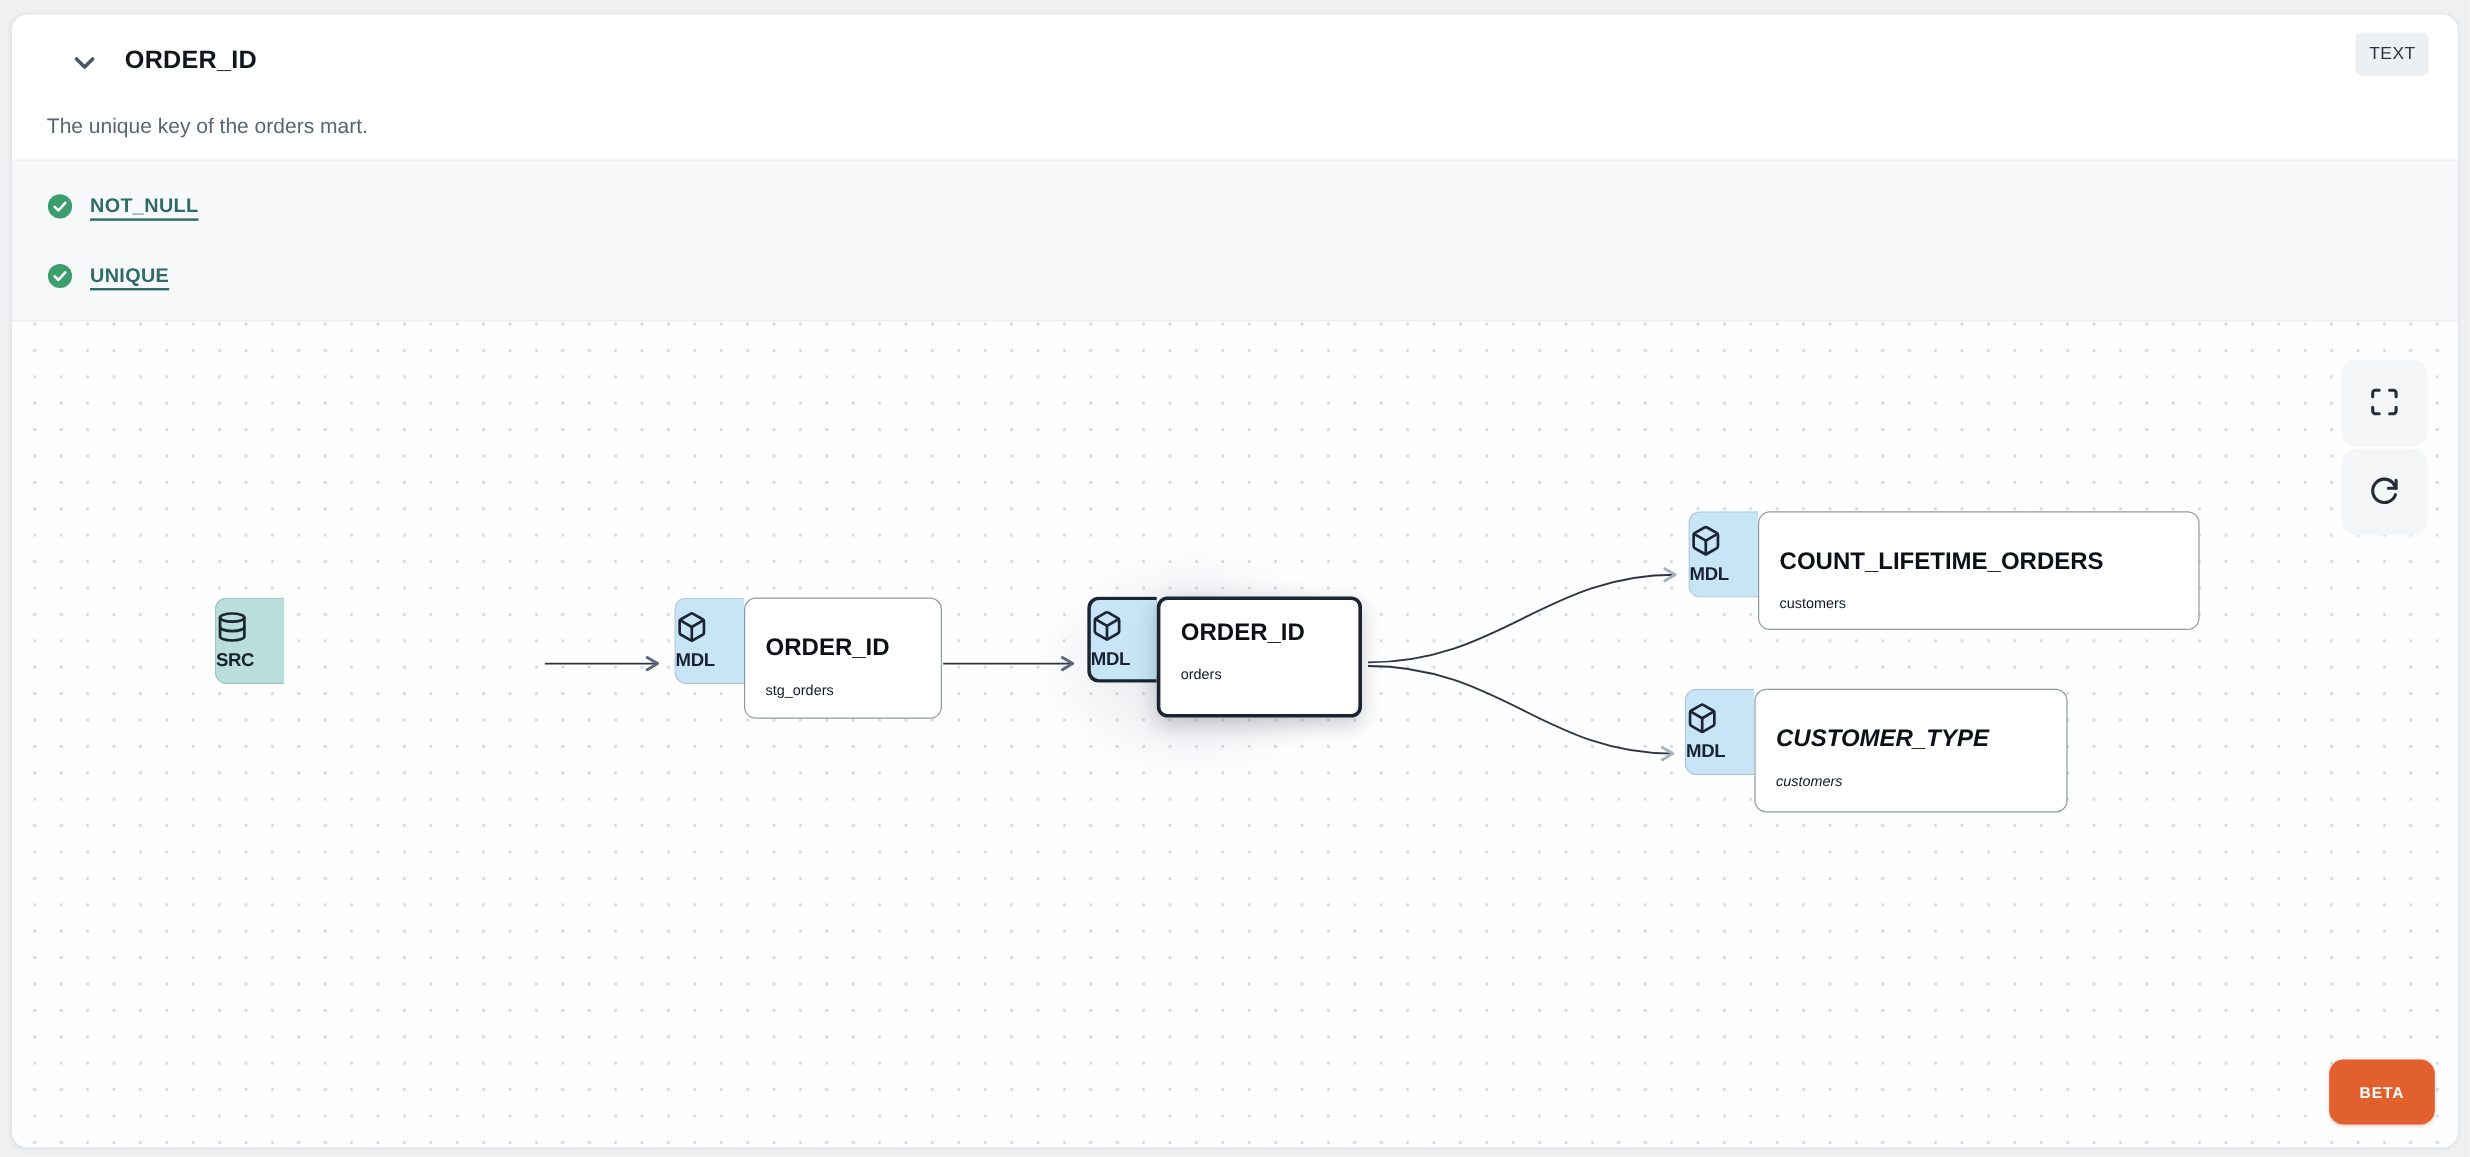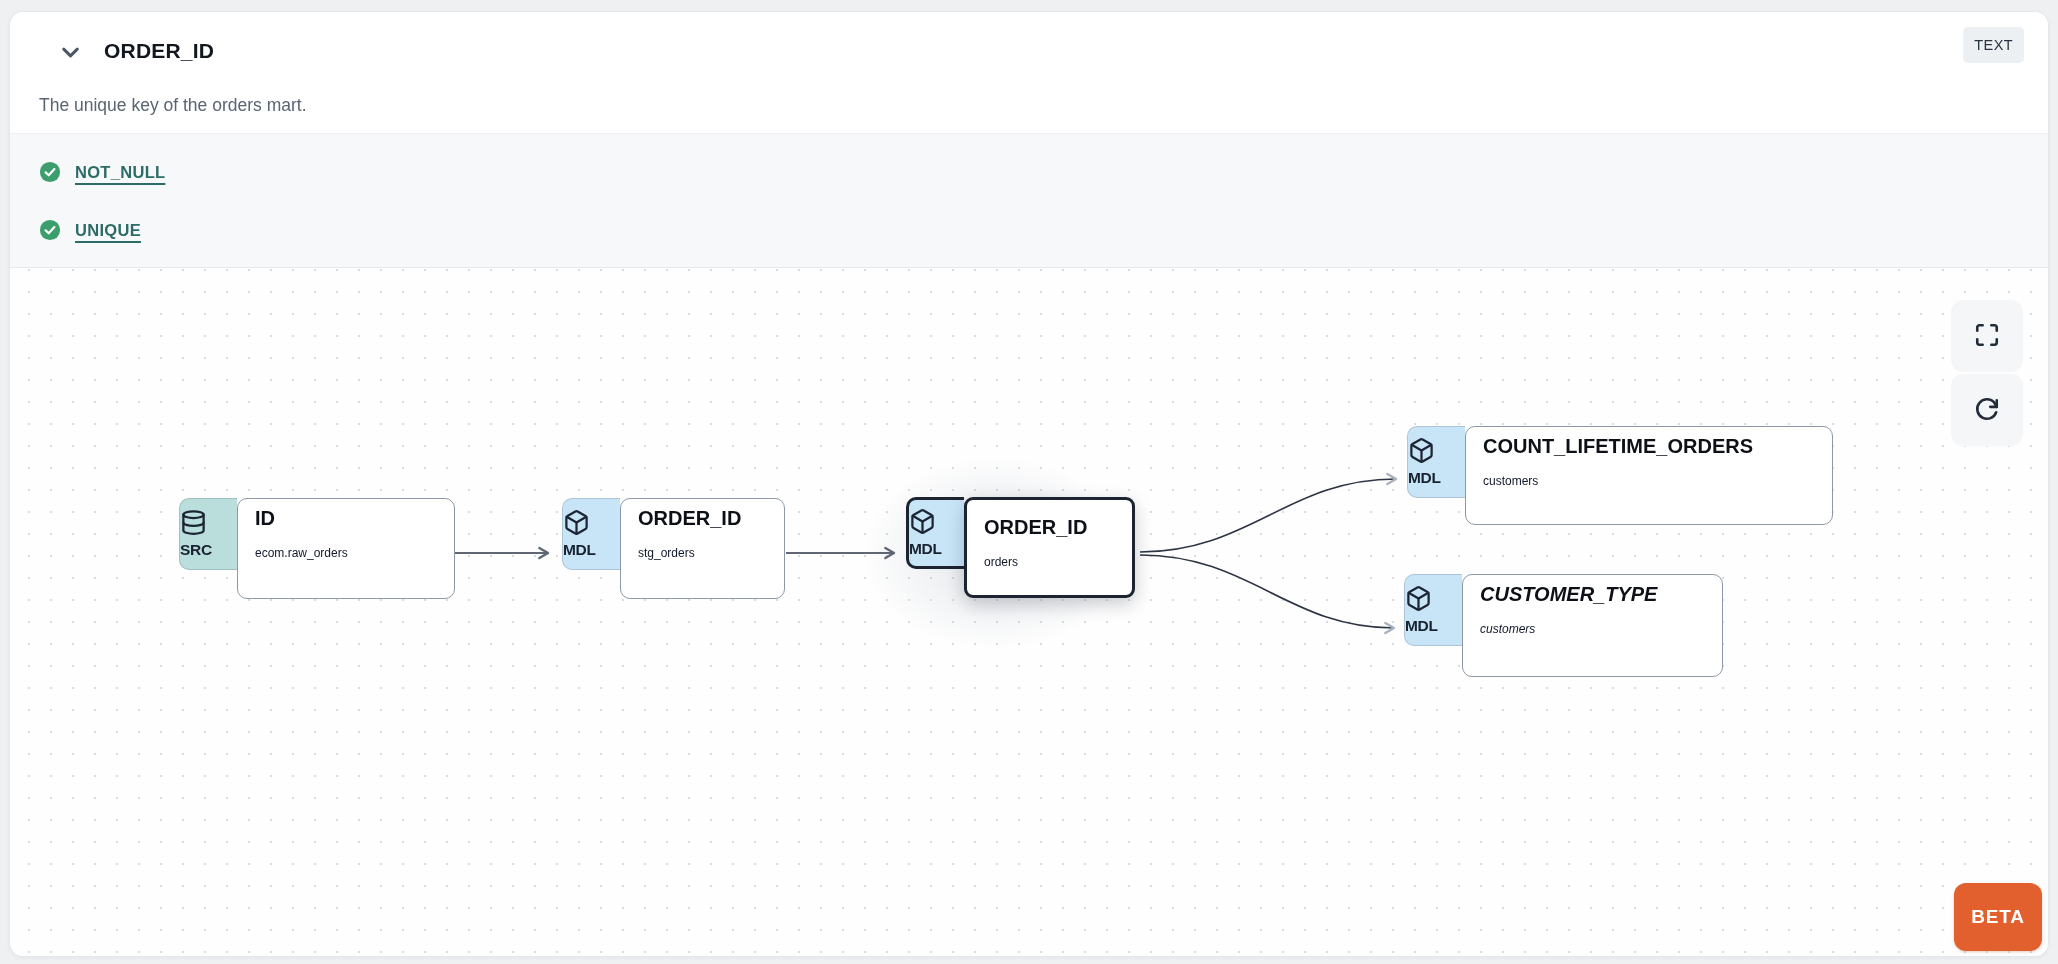--- a/index.html
+++ b/index.html
@@ -44,44 +44,44 @@
 
   .node { position:absolute; display:flex; align-items:flex-start; cursor:pointer; }
   .nbadge { width:58px; height:72px; border-radius:10px 0 0 10px;
     display:flex; flex-direction:column; align-items:flex-start; justify-content:center; gap:1px;
     border:1px solid rgba(90,105,125,0.25); border-right:none; }
   .nbadge svg { width:27px; height:27px; }
   .nbadge .blab { font-size:15.5px; font-weight:600; color:#182230; letter-spacing:-0.3px; }
   .badge-src { background:#b9dedb; }
   .badge-mdl { background:#c8e5f8; }
   .ncard { min-height:101px; background:#ffffff; border:1px solid #8f98a7; border-radius:10px;
-    padding:6px 17px 0 17px; }
+    padding:28px 17px 0 17px; }
   .ncard .ntitle { font-size:20px; font-weight:700; color:#0d1117; line-height:26px; white-space:nowrap; }
   .ncard .nsub { font-size:12px; color:#0f172a; line-height:24px; margin-top:10px; white-space:nowrap; }
 
   .node.selected .nbadge { border:3px solid #1b2430; border-right:none; }
   .node.selected .ncard { border:3px solid #1b2430; border-radius:9px;
     box-shadow:0 6px 18px rgba(15,23,42,0.22); padding-top:14px; }
 
   .node-1 { left:169px; top:230px; }  .node-1 .ncard { width:218px; }
   .node-2 { left:552px; top:230px; }  .node-2 .ncard { width:165px; }
   .node-3 { left:896px; top:229px; }  .node-3 .ncard { width:171px; }
   .node-4 { left:1397px; top:158px; } .node-4 .ncard { width:368px; min-height:99px; }
   .node-5 { left:1394px; top:306px; } .node-5 .ncard { width:261px; min-height:103px;font-style:italic; }
 
   .canvas-btn { position:absolute; width:72px; height:72px; border-radius:12px; border:none;
     background:#f5f6f8; display:flex; align-items:center; justify-content:center; cursor:pointer; }
   .btn-fullscreen { left:1941px; top:32px; }
   .btn-refresh   { left:1941px; top:106px; }
   .canvas-btn svg { width:26px; height:26px; }
 
-  .beta-badge { position:absolute; left:1931px; top:615px; width:88px; height:68px;
+  .beta-badge { position:absolute; left:1931px; top:615px; width:88px; height:54px;
     background:#e2602e; border-radius:12px; display:flex; align-items:center; justify-content:center;
-    color:#ffffff; font-size:19px; font-weight:700; letter-spacing:0.8px;
-    box-shadow:0 1px 3px rgba(160,60,15,0.25);margin-left:13px; }
+    color:#ffffff; font-size:13px; font-weight:700; letter-spacing:0.8px;
+    box-shadow:0 1px 3px rgba(160,60,15,0.25); }
 </style>
 </head>
 <body>
 
 <div class="panel">
 
   <div class="hdr">
     <button class="chev-btn">
       <span>
         <svg width="27" height="27" viewBox="0 0 24 24" fill="none" stroke="#4b5563" stroke-width="2.6" stroke-linecap="round" stroke-linejoin="round">
@@ -138,24 +138,20 @@
       <div class="nbadge badge-src">
         <span>
           <svg viewBox="0 0 24 24" fill="none" stroke="#1b2533" stroke-width="2" stroke-linecap="round" stroke-linejoin="round">
               <ellipse cx="12" cy="5" rx="9" ry="3"></ellipse>
               <path d="M21 12c0 1.66-4 3-9 3s-9-1.34-9-3"></path>
               <path d="M3 5v14c0 1.66 4 3 9 3s9-1.34 9-3V5"></path>
             </svg>
         </span>
         <span class="blab">SRC</span>
       </div>
-      <div class="ncard">
-        <div class="ntitle">ID</div>
-        <div class="nsub">ecom.raw_orders</div>
-      </div>
     </div>
 
     <div class="node node-2">
       <div class="nbadge badge-mdl">
         <span>
           <svg viewBox="0 0 24 24" fill="none" stroke="#1b2533" stroke-width="2" stroke-linecap="round" stroke-linejoin="round">
               <path d="M21 16V8a2 2 0 0 0-1-1.73l-7-4a2 2 0 0 0-2 0l-7 4A2 2 0 0 0 3 8v8a2 2 0 0 0 1 1.73l7 4a2 2 0 0 0 2 0l7-4A2 2 0 0 0 21 16z"></path>
               <polyline points="3.27 6.96 12 12.01 20.73 6.96"></polyline>
               <line x1="12" y1="22.08" x2="12" y2="12"></line>
             </svg>

